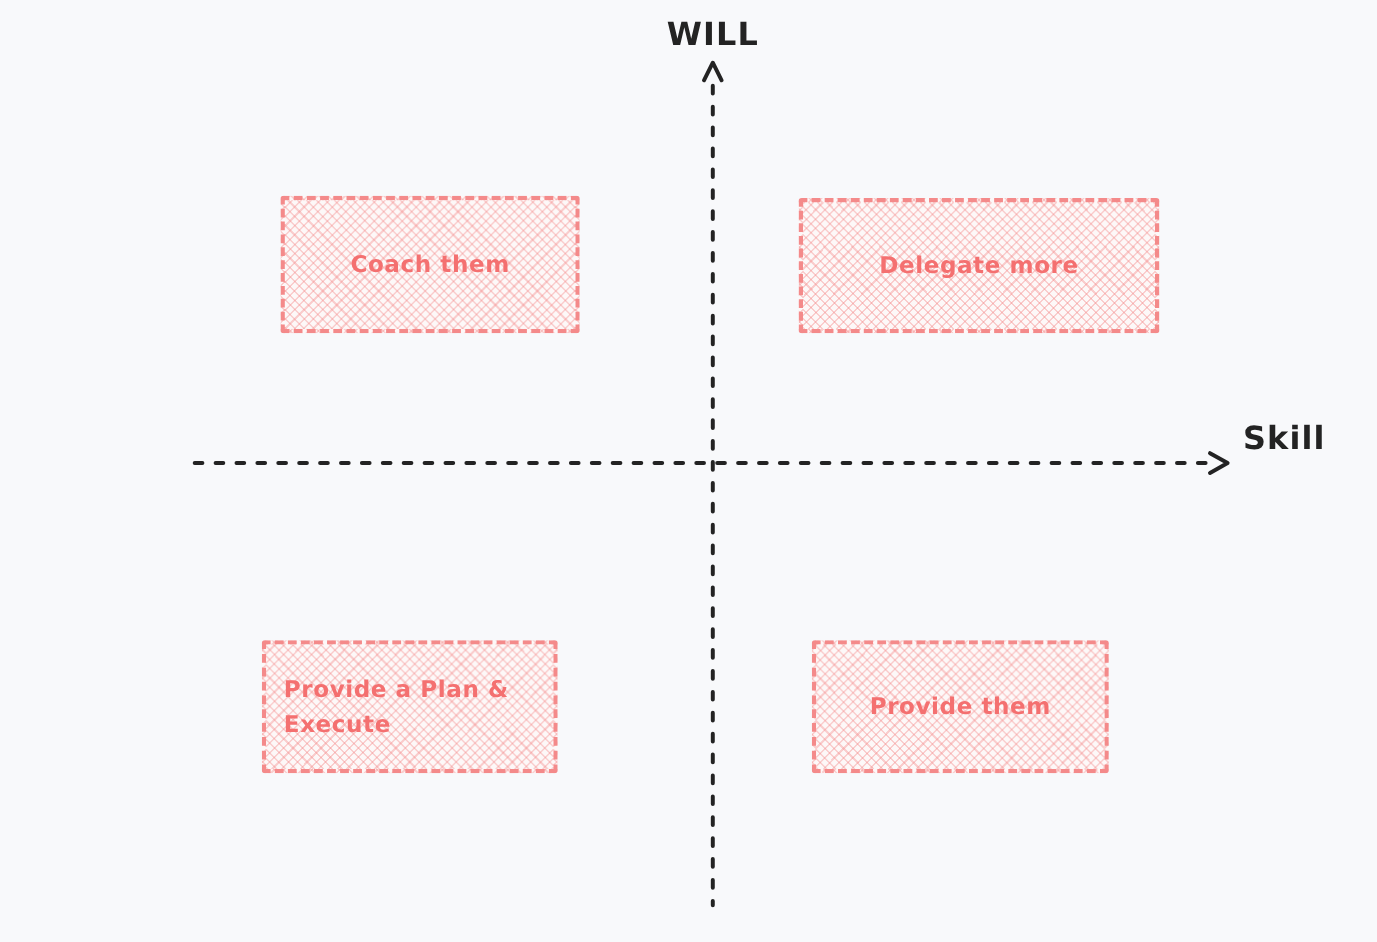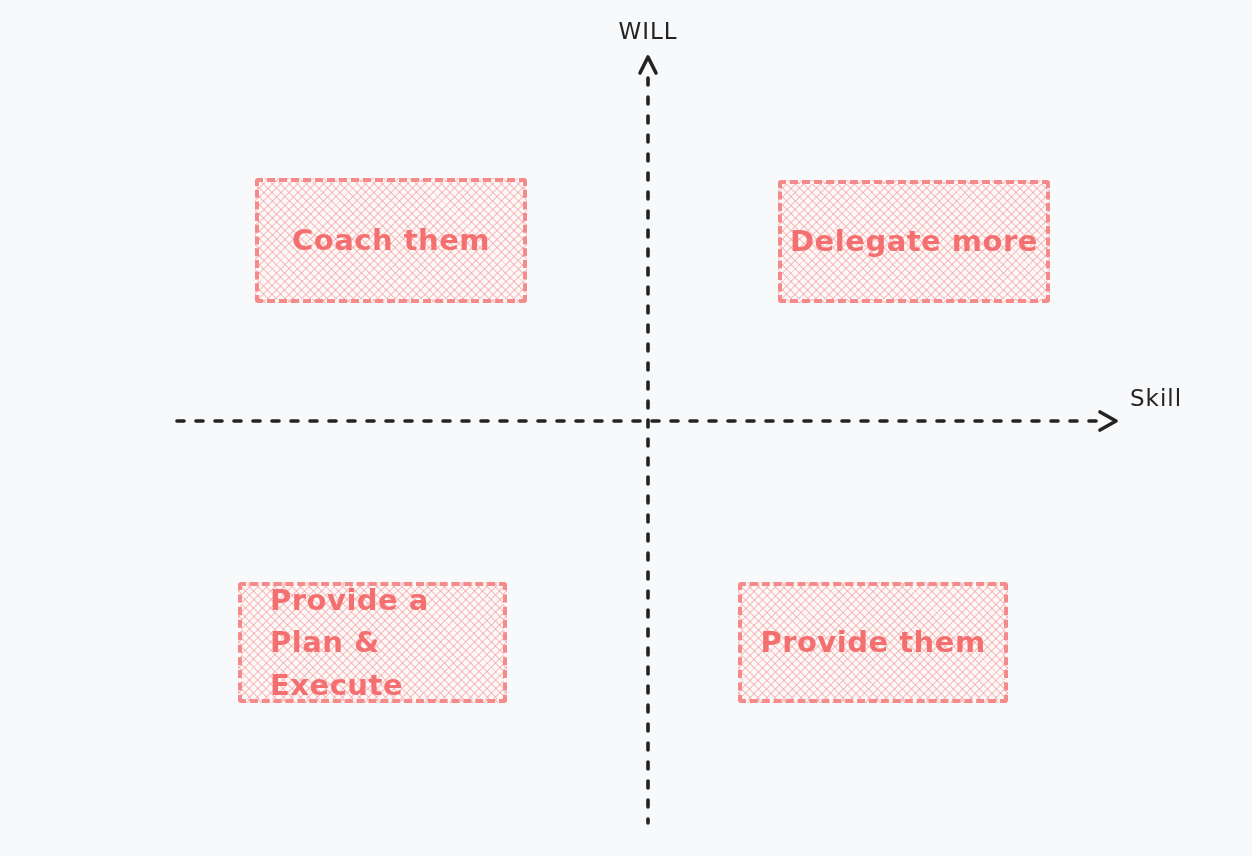--- a/index.html
+++ b/index.html
@@ -23,22 +23,22 @@
     stroke:var(--axis);
     stroke-width:3.6;
     fill:none;
     stroke-linecap:round;
     stroke-linejoin:round;
   }
   .dashed{stroke-dasharray:7 12;}
   .axis-label{
     position:absolute;
     color:var(--axis);
-    font-weight:normal;
-    font-size:23px;
+    font-weight:bold;
+    font-size:29px;
     letter-spacing:1px;
     white-space:nowrap;
   }
   #will-label{
     left:648px;top:31px;
     transform:translate(-50%,-50%);
   }
   #skill-label{
     left:1130px;top:398px;
     transform:translateY(-50%);
@@ -49,29 +49,29 @@
     border:4px dashed var(--box-border);
     border-radius:3px;
     background-color:var(--box-fill);
     background-image:
       repeating-linear-gradient(45deg,  var(--box-hatch) 0 1.4px, transparent 1.4px 6px),
       repeating-linear-gradient(-45deg, var(--box-hatch) 0 1.4px, transparent 1.4px 6px);
     display:flex;
     align-items:center;
     justify-content:center;
     color:var(--box-text);
-    font-size:29px;
+    font-size:21px;
     font-weight:bold;
     letter-spacing:.5px;
     line-height:1.45;
   }
   #q-top-left    {left:255px;top:178px;width:272px;height:125px;}
-  #q-top-right   {left:778px;top:180px;width:272px;height:123px;}
+  #q-top-right   {left:726px;top:180px;width:328px;height:123px;}
   #q-bottom-left {left:238px;top:582px;width:269px;height:121px;
-                  justify-content:flex-start;padding-left:28px;padding-right:20px;
+                  justify-content:flex-start;padding-left:16px;padding-right:20px;
                   text-align:left;}
   #q-bottom-right{left:738px;top:582px;width:270px;height:121px;}
   .qlabel{display:block;}
 </style>
 </head>
 <body>
 
 <div class="canvas">
 
   <svg class="axes" width="1252" height="856" viewBox="0 0 1252 856">

